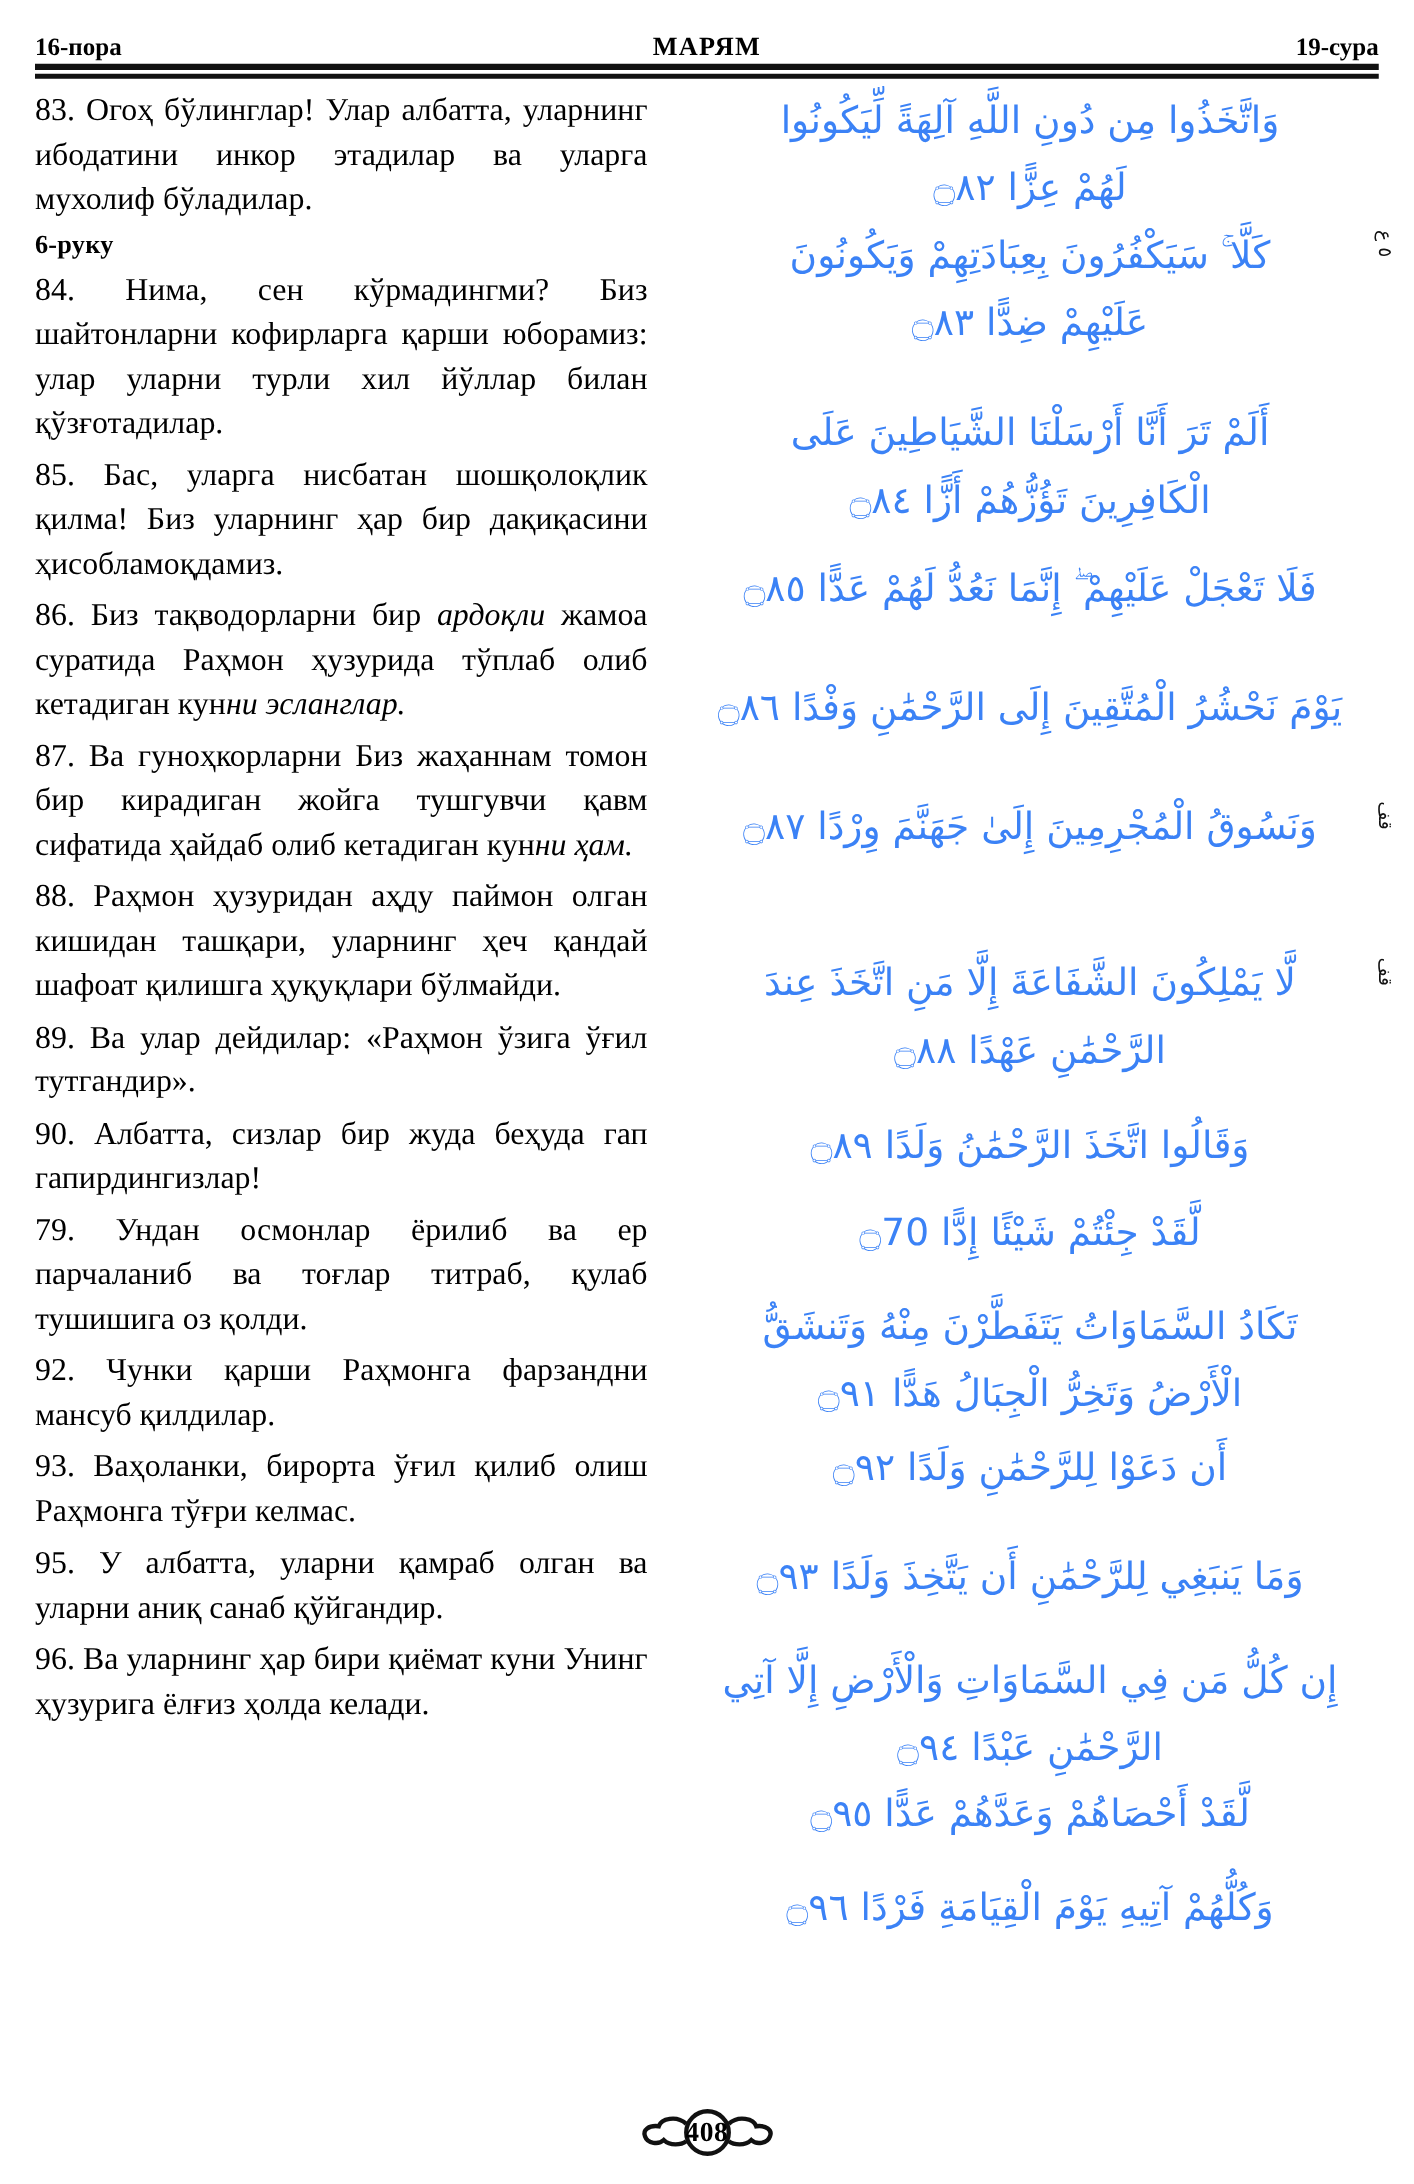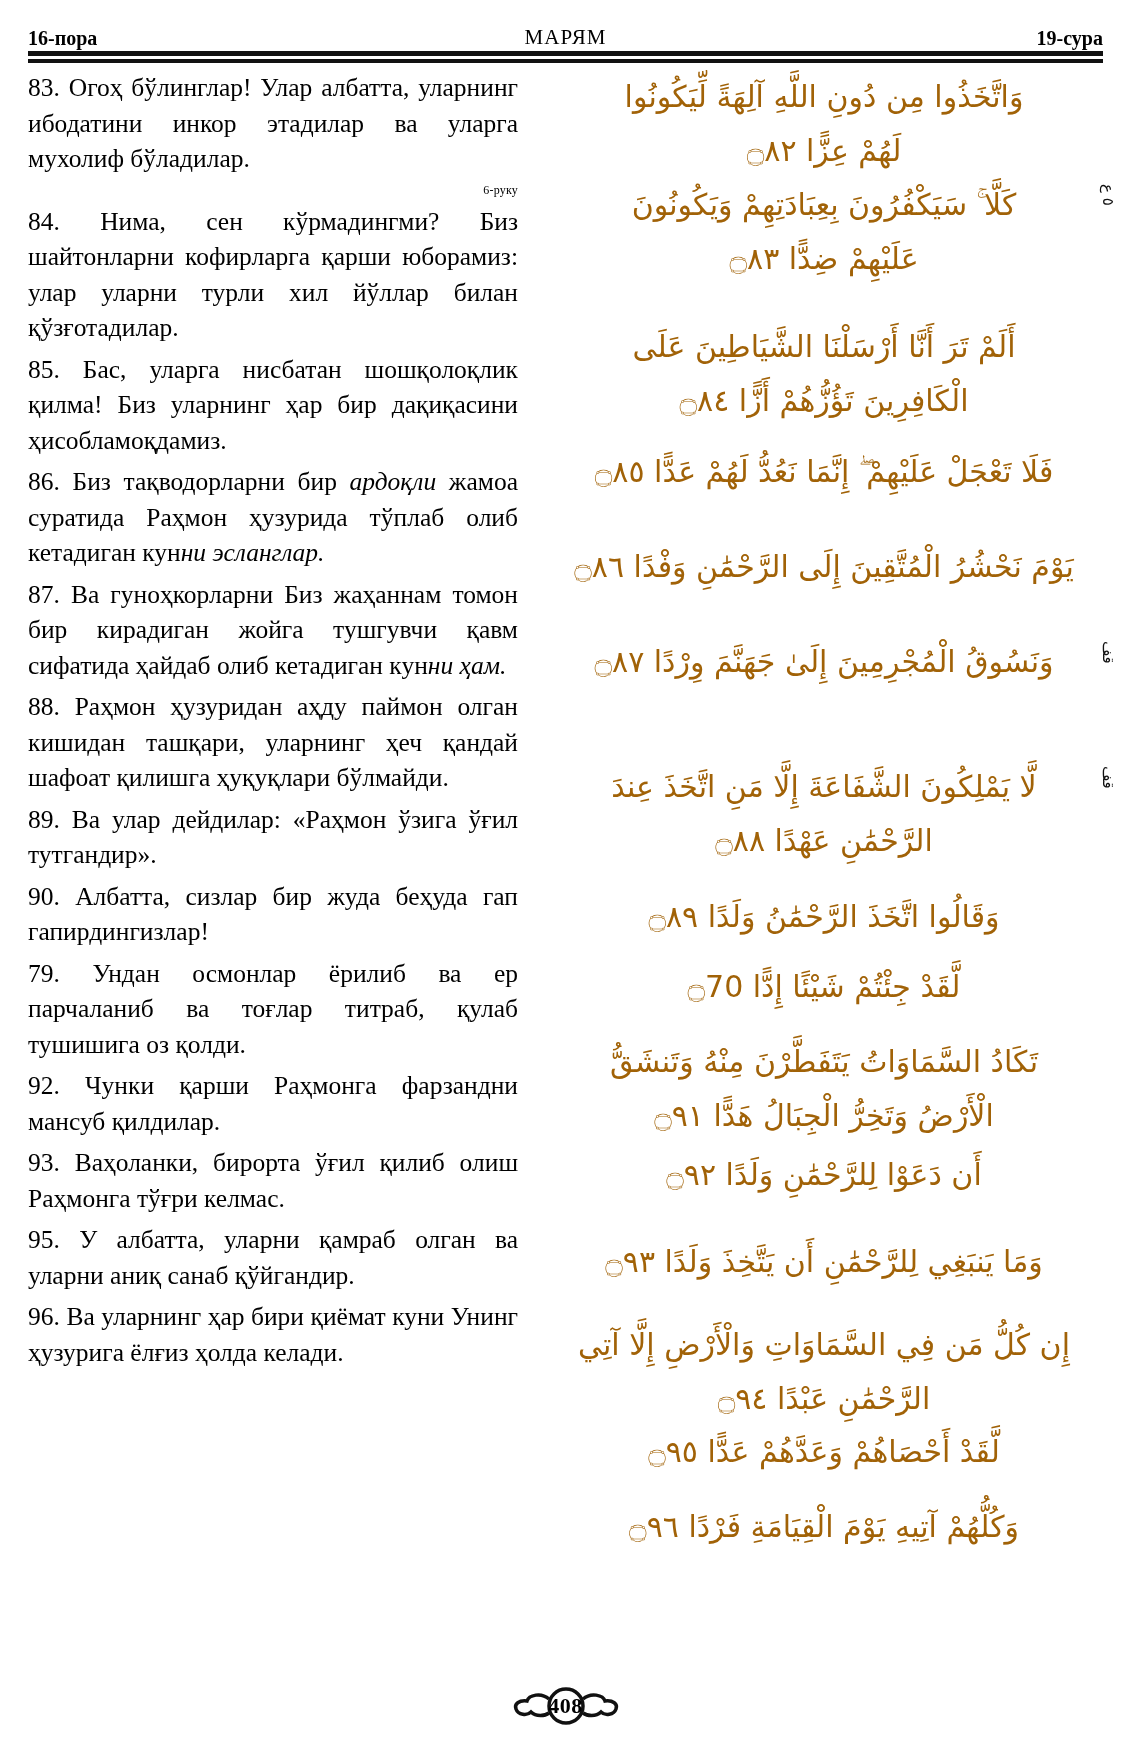--- a/index.html
+++ b/index.html
@@ -37,21 +37,21 @@
   }
   .header-left,
   .header-right {
     font-size: 20px;
     font-weight: bold;
     letter-spacing: 0px;
     white-space: nowrap;
   }
   .header-center {
     font-size: 21px;
-    font-weight: normal;
+    font-weight: bold;
     letter-spacing: 1px;
     position: absolute;
     left: 50%;
     transform: translateX(-50%);
     bottom: 0;
     white-space: nowrap;
   }
 
   .rule-wrap {
     position: absolute;
@@ -103,38 +103,38 @@
     text-align: justify;
     text-align-last: left;
     margin: 0 0 6px 0;
     hyphens: none;
     word-spacing: 0px;
   }
   .verse .num { white-space: nowrap; }
   .verse i { font-style: italic; }
 
   .ruku-label {
-    text-align: right;
-    font-size: 12px;
-    font-weight: normal;
+    text-align: left;
+    font-size: 21px;
+    font-weight: bold;
     margin: 4px 0 6px 0;
     letter-spacing: 0.2px;
   }
 
   
   .ayah {
     font-family: "DejaVu Sans", "Liberation Sans", sans-serif;
     font-size: 30px;
     line-height: 54px;
     text-align: center;
     direction: rtl;
     unicode-bidi: isolate;
     margin: 0;
     position: relative;
-    color: #a16207;
+    color: #3b82f6;
   }
 
   .margin-mark {
     position: absolute;
     right: -6px;
     font-family: "DejaVu Sans", sans-serif;
     font-size: 15px;
     line-height: 1;
     color: #111;
     writing-mode: vertical-rl;

